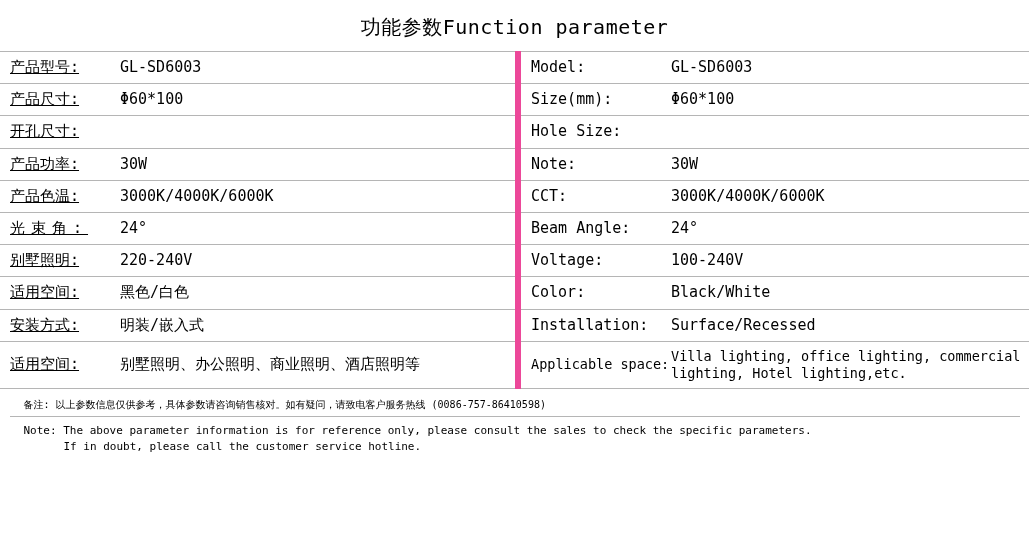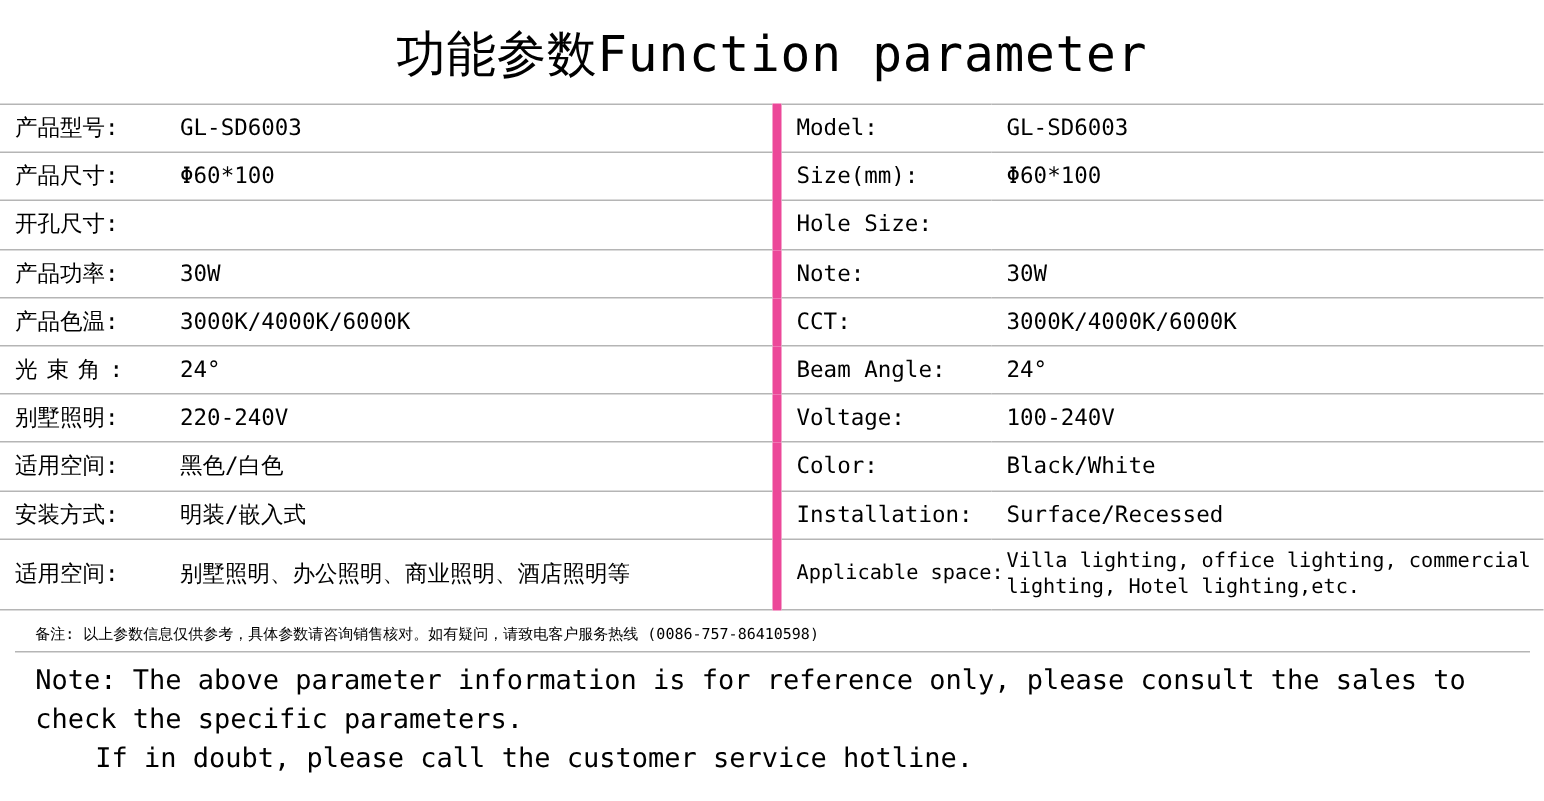--- a/index.html
+++ b/index.html
@@ -15,21 +15,21 @@
     overflow: hidden;
   }
   .page {
     position: relative;
     width: 1029px;
     height: 534px;
     box-sizing: border-box;
   }
   .title {
     text-align: center;
-    font-size: 33px;
+    font-size: 20px;
     font-family: "DejaVu Sans Mono", "Liberation Mono", monospace;
     letter-spacing: 0.5px;
     padding-top: 14px;
     padding-bottom: 10px;
     white-space: nowrap;
   }
   table.spec {
     width: 1010px;
     margin: 0 auto;
     border-collapse: collapse;
@@ -40,20 +40,21 @@
   table.spec td {
     border-top: 1px solid #b5b5b5;
     border-bottom: 1px solid #b5b5b5;
     padding: 6px 0 6px 10px;
     vertical-align: middle;
     line-height: 1.28;
   }
   .c-label-cn {
     width: 100px;
     white-space: nowrap;
+    text-decoration: underline;
   }
   .c-val-cn {
     width: 395px;
   }
   .c-label-en {
     width: 130px;
     border-left: 6px solid #ec4899;
     white-space: nowrap;
   }
   .c-val-en {
@@ -75,21 +76,21 @@
     font-size: 10px;
     padding: 9px 0 4px 14px;
     border-bottom: 1px solid #b5b5b5;
     width: 1010px;
     margin: 0 auto;
     box-sizing: border-box;
     white-space: nowrap;
   }
   .note-en {
     font-family: "DejaVu Sans Mono", "Liberation Mono", monospace;
-    font-size: 18px;
+    font-size: 11px;
     line-height: 1.45;
     padding: 6px 0 0 14px;
     width: 1010px;
     margin: 0 auto;
     box-sizing: border-box;
   }
   .note-en .ln2 { padding-left: 40px; display: block; }
 </style>
 </head>
 <body>

